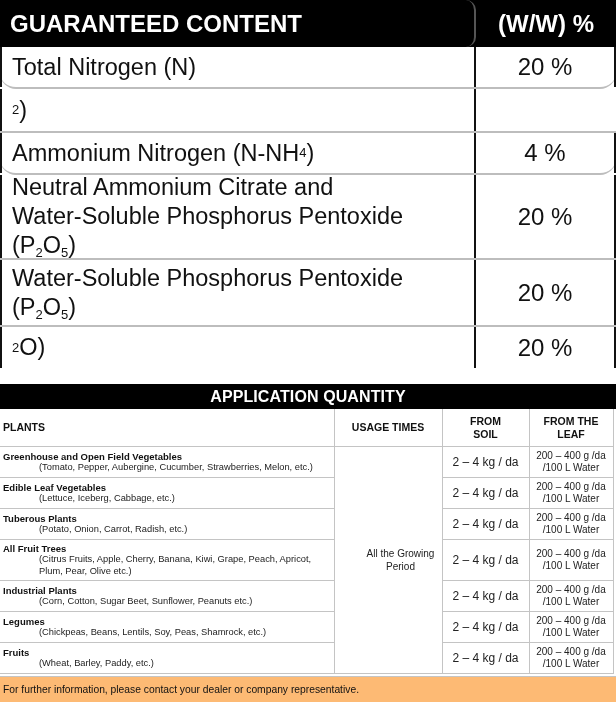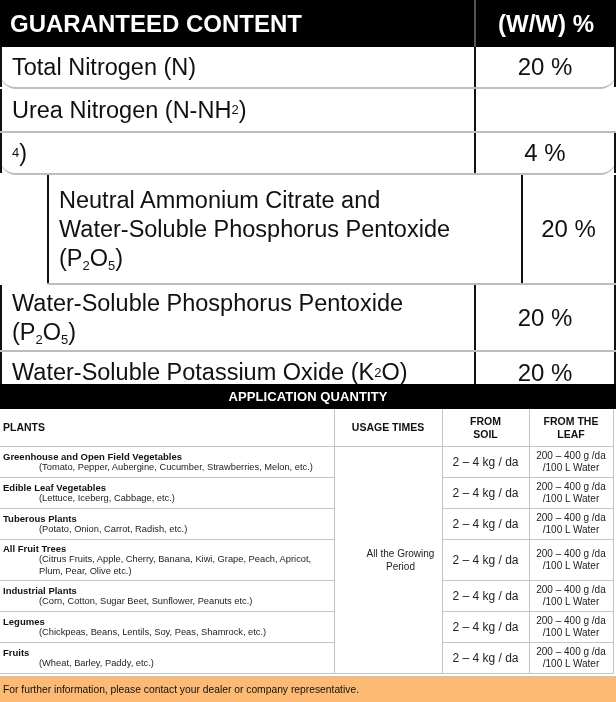--- a/index.html
+++ b/index.html
@@ -5,31 +5,31 @@
   html, body { margin: 0; padding: 0; background: #ffffff; }
   body { width: 616px; height: 702px; overflow: hidden; position: relative; font-family: "Liberation Sans", sans-serif; color: #111; }
 
   
   .gc { position: absolute; left: 0; top: 0; width: 616px; }
   .gc-row { display: flex; border-bottom: 2px solid #bdbdbd; box-sizing: border-box; background: #fff; }
   .gc-row:last-child { border-bottom: none; }
   .gc-head { background: #000; color: #fff; height: 47px; border-bottom: none; }
   .gc-name { width: 476px; box-sizing: border-box; padding: 0 10px; display: flex; align-items: center; border-right: 2px solid #111; font-size: 23.5px; line-height: 29px; border-left: 2px solid #111; }
   .gc-val { flex: 1; display: flex; align-items: center; justify-content: center; font-size: 24px; border-right: 2px solid #111; text-align: center; }
-  .gc-head .gc-name { font-weight: bold; font-size: 24px; border-right: 2px solid #555; border-left: none; padding-left: 10px; }
+  .gc-head .gc-name { font-weight: bold; font-size: 24px; border-right: 2px solid #555; border-left: none; padding-left: 10px; border-radius: 10px; }
   .gc-head .gc-val { font-weight: bold; font-size: 24px; border-right: none; }
   .gc-row sub { font-size: 13px; vertical-align: -4px; line-height: 0; }
   .h42 { height: 42px; border-radius: 16px; }
   .h44 { height: 44px; }
-  .h101 { height: 110px; margin-left: 47px; }
+  .h101 { height: 85px; }
   .h67 { height: 67px; }
   .h41 { height: 41px; }
 
   
-  .aq-bar { position: absolute; left: 0; top: 384px; width: 616px; height: 25px; background: #000; color: #fff; font-weight: bold; font-size: 13px; display: flex; align-items: center; justify-content: center; letter-spacing: 0.1px; }
+  .aq-bar { position: absolute; left: 0; top: 384px; width: 616px; height: 25px; background: #000; color: #fff; font-weight: bold; font-size: 16px; display: flex; align-items: center; justify-content: center; letter-spacing: 0.1px; }
 
   .aq { position: absolute; left: 0; top: 409px; width: 613px; border-collapse: collapse; table-layout: fixed; font-size: 9.5px; }
   .aq td, .aq th { border: 1px solid #c4c4c4; padding: 0; }
   .aq th { height: 37px; font-weight: bold; font-size: 10.5px; text-align: center; line-height: 13px; }
   .aq th.plants-h { text-align: left; padding-left: 3px; }
   .aq tr:first-child th { border-top: none; }
   .aq .plant-cell { padding: 2px 3px; line-height: 11.5px; vertical-align: middle; }
   .aq .plant-title { font-weight: bold; font-size: 9.5px; display: block; }
   .aq .plant-ex { color: #222; font-size: 9.3px; display: block; padding-left: 36px; }
   .aq .usage { text-align: center; vertical-align: middle; font-size: 10px; line-height: 13px; color: #222; padding-left: 25px; }
@@ -52,28 +52,28 @@
 
   <div class="gc-row h42">
     <div class="gc-name">
         <span>Total Nitrogen (N)</span>
       </div>
     <div class="gc-val">20 %</div>
   </div>
 
   <div class="gc-row h44">
     <div class="gc-name">
-        <span>Urea Nitrogen (N-NH</span>
         <sub>2</sub>
         <span>)</span>
       </div>
   </div>
 
   <div class="gc-row h42">
     <div class="gc-name">
+        <span>Ammonium Nitrogen (N-NH</span>
         <sub>4</sub>
         <span>)</span>
       </div>
     <div class="gc-val">4 %</div>
   </div>
 
   <div class="gc-row h101">
     <div class="gc-name">
       <div>
         <div>Neutral Ammonium Citrate and</div>
@@ -89,21 +89,20 @@
       <div>
         <div>Water-Soluble Phosphorus Pentoxide</div>
         <div><span>(P</span><sub>2</sub><span>O</span><sub>5</sub><span>)</span></div>
       </div>
     </div>
     <div class="gc-val">20 %</div>
   </div>
 
   <div class="gc-row h41">
     <div class="gc-name">
-        <span>Water-Soluble Potassium Oxide (K</span>
         <sub>2</sub>
         <span>O)</span>
       </div>
     <div class="gc-val">20 %</div>
   </div>
 </div>
 
 <div class="aq-bar">APPLICATION QUANTITY</div>
 
 <table class="aq">

